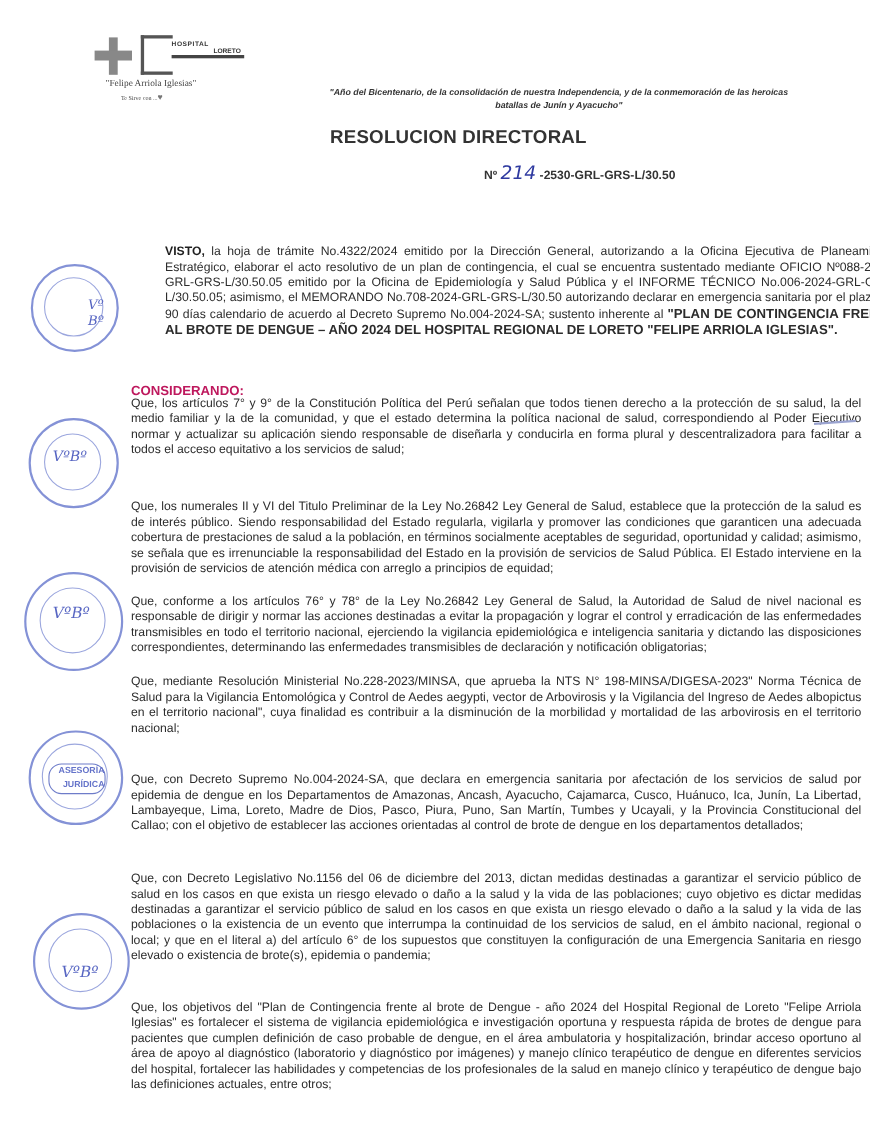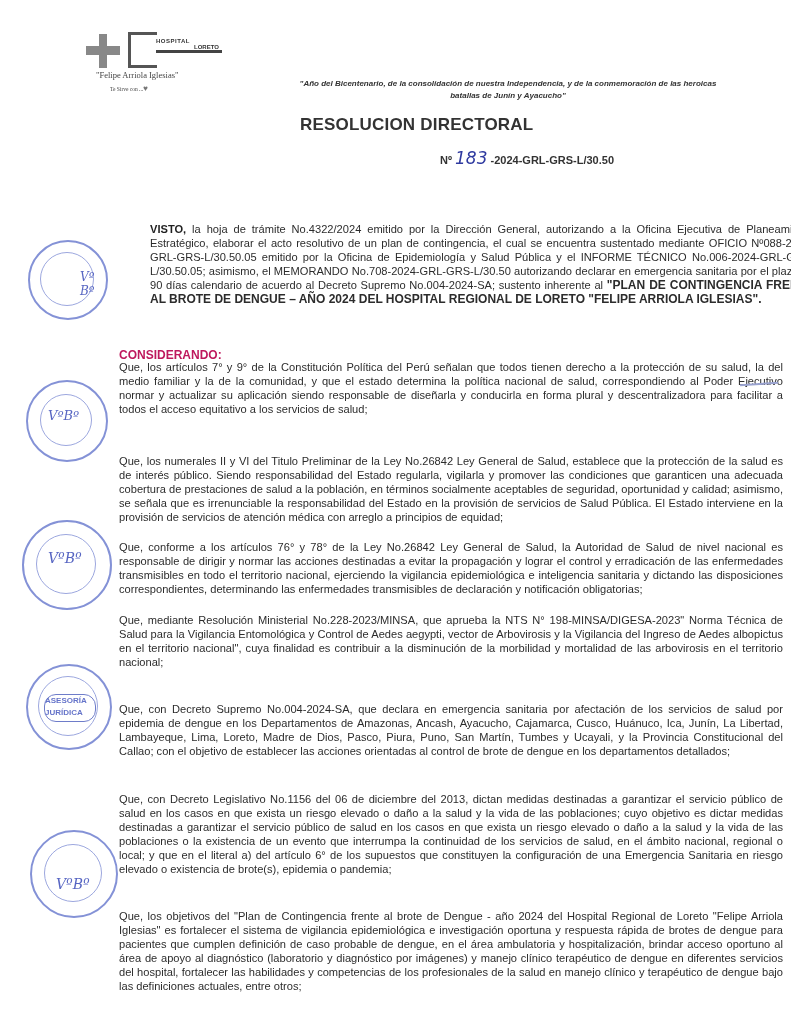--- a/index.html
+++ b/index.html
@@ -45,21 +45,21 @@
 
   
   .stamp { position:absolute; border-radius:50%; border:2px solid #6f7fd0; color:#5666c4; opacity:.85; }
   .stamp .inner { position:absolute; border-radius:50%; border:1px solid #8a97d8; }
   .s1 { left:28px; top:240px; width:76px; height:76px; }
   .s2 { left:26px; top:380px; width:78px; height:78px; }
   .s3 { left:22px; top:520px; width:86px; height:86px; }
   .s4 { left:26px; top:664px; width:82px; height:82px; }
   .s5 { left:30px; top:830px; width:84px; height:84px; }
   .juridica { position:absolute; left:16px; top:28px; width:50px; height:26px; border:1.5px solid #5566c0; border-radius:12px;
-              font-size:8px; font-weight:bold; text-align:left; line-height:12px; color:#4a5bc0; font-style:normal; }
+              font-size:8px; font-weight:bold; text-align:right; line-height:12px; color:#4a5bc0; font-style:normal; }
   .sig { position:absolute; left:20px; top:18px; font-size:22px; color:#3a4bb8; font-family:"DejaVu Serif", serif; font-style:italic; }
   .margin-mark { position:absolute; left:740px; top:383px; width:38px; height:2px; background:#9aa3d0; transform:rotate(-4deg); }
 </style>
 </head>
 <body>
 
 <div class="page">
 
   <div class="logo">
     <div class="cross"></div>
@@ -75,22 +75,22 @@
 
   <div class="motto">
     <div>"Año del Bicentenario, de la consolidación de nuestra Independencia, y de la conmemoración de las heroicas</div>
     <div>batallas de Junín y Ayacucho"</div>
   </div>
 
   <div class="title">RESOLUCION DIRECTORAL</div>
 
   <div class="number">
     <span>Nº</span>
-    <span class="hand">183</span>
-    <span>-2024-GRL-GRS-L/30.50</span>
+    <span class="hand">214</span>
+    <span>-2530-GRL-GRS-L/30.50</span>
   </div>
 
 
   <div class="body-text p-visto">
     <b>VISTO,</b><span> la hoja de trámite No.4322/2024 emitido por la Dirección General, autorizando a la Oficina Ejecutiva de Planeamiento Estratégico, elaborar el acto resolutivo de un plan de contingencia, el cual se encuentra sustentado mediante OFICIO Nº088-2024-GRL-GRS-L/30.50.05 emitido por la Oficina de Epidemiología y Salud Pública y el INFORME TÉCNICO No.006-2024-GRL-GRS-L/30.50.05; asimismo, el MEMORANDO No.708-2024-GRL-GRS-L/30.50 autorizando declarar en emergencia sanitaria por el plazo de 90 días calendario de acuerdo al Decreto Supremo No.004-2024-SA; sustento inherente al </span><span class="p-plan">"PLAN DE CONTINGENCIA FRENTE AL BROTE DE DENGUE – AÑO 2024 DEL HOSPITAL REGIONAL DE LORETO "FELIPE ARRIOLA IGLESIAS".</span>
   </div>
 
   <div class="heading">CONSIDERANDO:</div>
 
   <div class="body-text p1">Que, los artículos 7° y 9° de la Constitución Política del Perú señalan que todos tienen derecho  a la protección de su salud, la del medio familiar y la de la comunidad, y que el estado determina la política nacional de salud, correspondiendo al Poder Ejecutivo normar y actualizar su aplicación siendo responsable de diseñarla y conducirla en forma plural y descentralizadora para facilitar a todos el acceso equitativo a los servicios de salud;</div>

